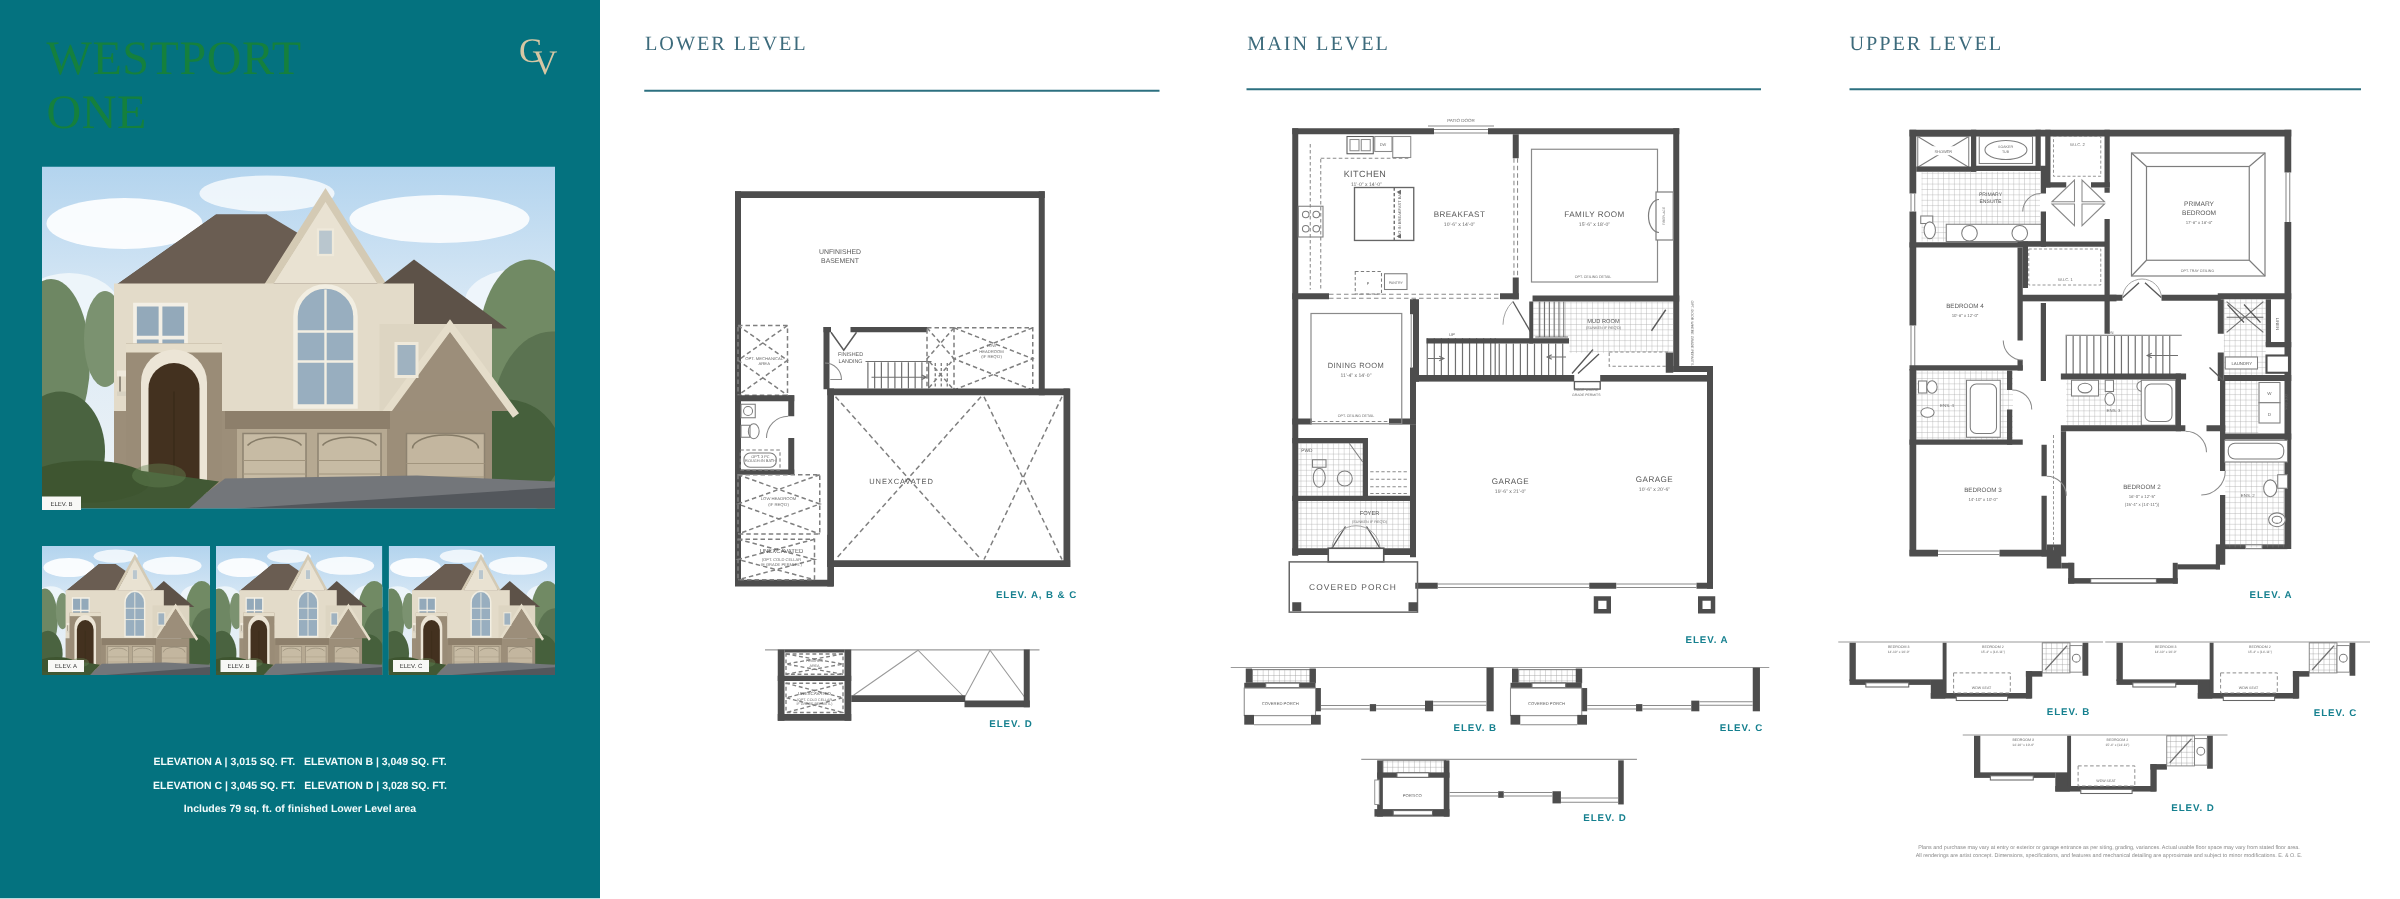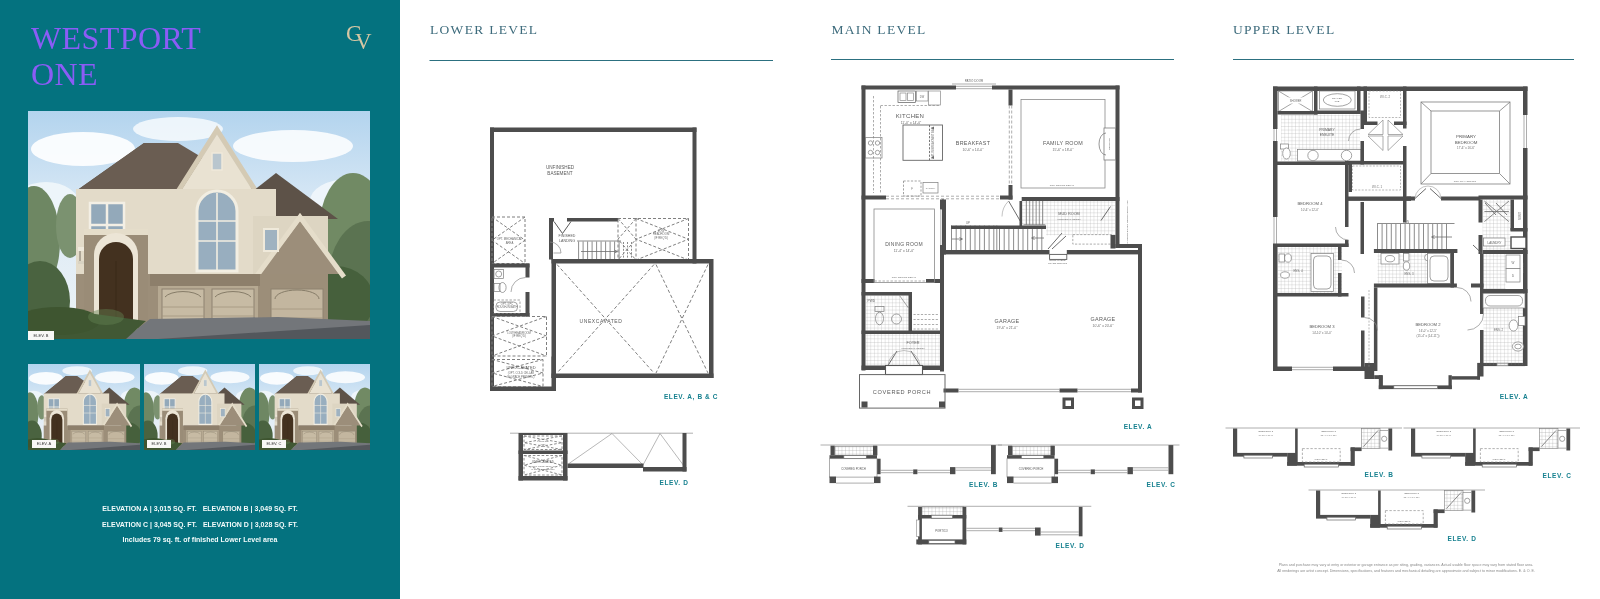--- a/index.html
+++ b/index.html
@@ -4,21 +4,21 @@
 <style>
 html,body{margin:0;padding:0;background:#ffffff;width:1600px;height:599px;overflow:hidden;}
 body{font-family:"Liberation Sans",sans-serif;position:relative;}
 .abs{position:absolute;}
 </style>
 </head>
 <body>
 
 <div class="abs" style="left:0;top:0;width:400px;height:599px;background:#04727f;"></div>
 
-<div class="abs" style="left:31px;top:21px;width:300px;font-family:'Liberation Serif',serif;font-size:32px;line-height:35.5px;color:#8b5cf6;letter-spacing:0.4px;">WESTPORT<br>ONE</div>
+<div class="abs" style="left:31px;top:21px;width:300px;font-family:'Liberation Serif',serif;font-size:32px;line-height:35.5px;color:#15803d;letter-spacing:0.4px;">WESTPORT<br>ONE</div>
 
 <div class="abs" style="left:346px;top:21px;width:30px;height:34px;font-family:'Liberation Serif',serif;color:#d7c7a4;">
   <span class="abs" style="left:0;top:0;font-size:23px;">C</span>
   <span class="abs" style="left:9px;top:8px;font-size:23px;">V</span>
 </div>
 
 <svg class="abs" style="left:28px;top:111px;" width="342" height="228" viewBox="0 0 342 228">
   <use href="#housescene" width="342" height="228"></use>
 </svg>
 

